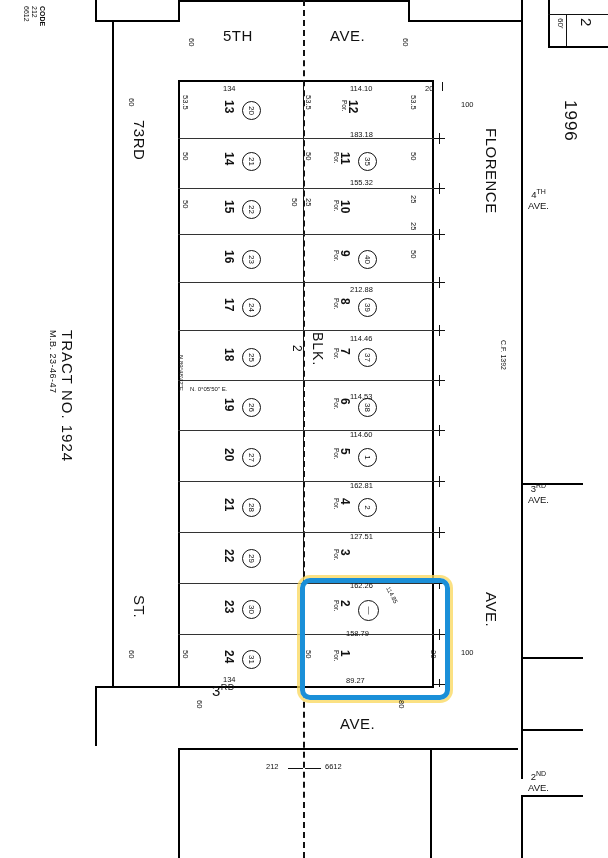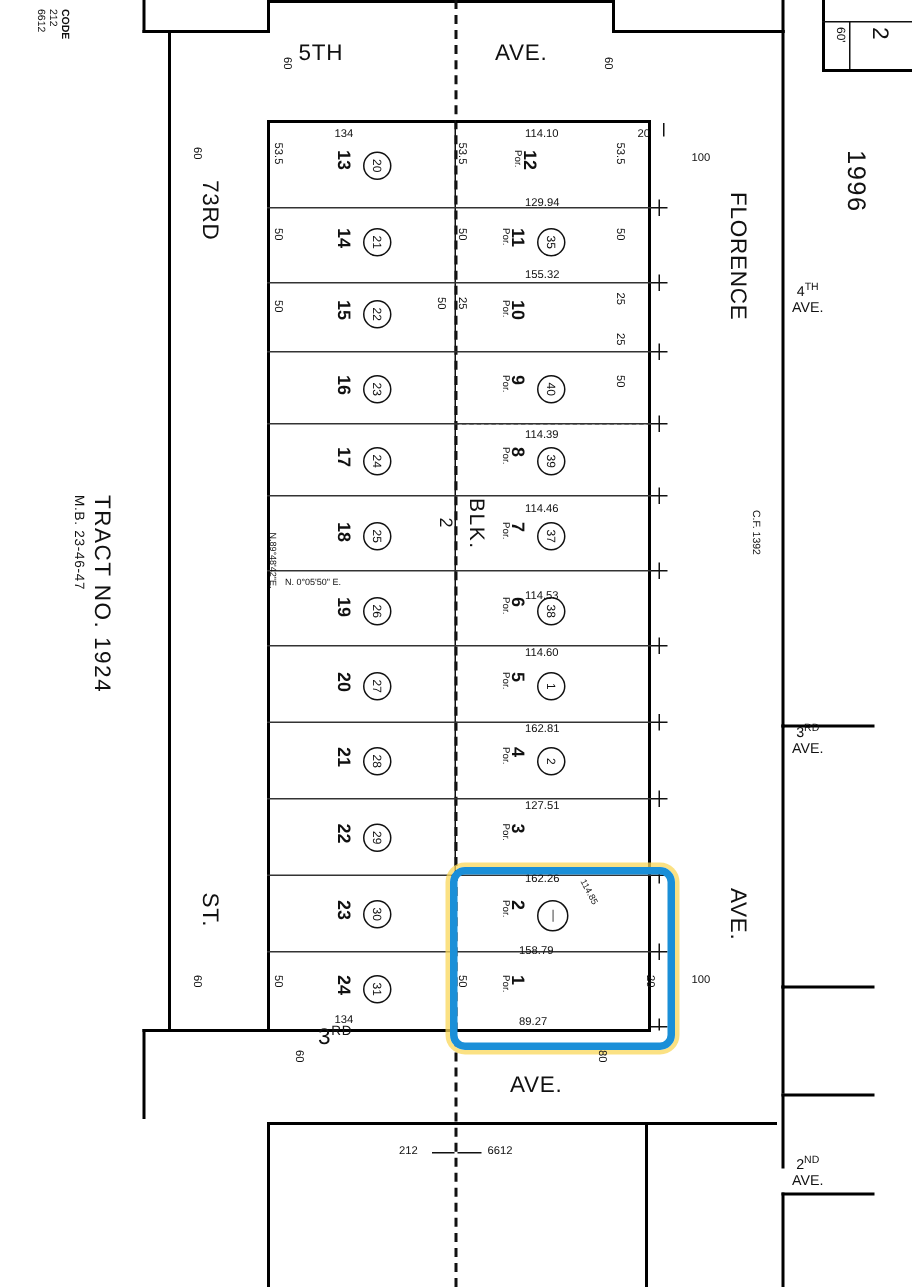--- a/index.html
+++ b/index.html
@@ -44,21 +44,21 @@
   <div class="code rot90" style="left:30px;top:6px;font-weight:normal;">6612</div>
 
   <div class="ln thick" style="left:95px;top:0;width:2px;height:22px;"></div>
   <div class="ln thick" style="left:95px;top:20px;width:85px;height:2px;"></div>
   <div class="ln thick" style="left:178px;top:0;width:2px;height:22px;"></div>
   <div class="ln thick" style="left:178px;top:0;width:232px;height:2px;"></div>
   <div class="ln thick" style="left:408px;top:0;width:2px;height:22px;"></div>
   <div class="ln thick" style="left:408px;top:20px;width:115px;height:2px;"></div>
   <div class="ln thick" style="left:521px;top:0;width:2px;height:22px;"></div>
 
-  <div class="street" style="left:199px;top:27px;">5TH</div>
+  <div class="street" style="left:223px;top:27px;">5TH</div>
   <div class="street" style="left:330px;top:27px;">AVE.</div>
   <div class="edge rot90" style="left:196px;top:38px;">60</div>
   <div class="edge rot90" style="left:410px;top:38px;">60</div>
 
   <div class="dash-v" style="left:303px;top:0;height:858px;"></div>
 
   <div class="ln thick" style="left:178px;top:80px;width:2px;height:608px;"></div>
   <div class="ln thick" style="left:432px;top:80px;width:2px;height:608px;"></div>
   <div class="ln thick" style="left:178px;top:80px;width:256px;height:1.6px;"></div>
   <div class="ln thick" style="left:178px;top:686px;width:256px;height:1.6px;"></div>
@@ -147,42 +147,42 @@
   <div class="por rot90" style="left:348px;top:100px;">Por.</div>
   <div class="lotnum rot90" style="left:360px;top:100px;">12</div>
   <div class="dim" style="left:350px;top:84px;">114.10</div>
   <div class="dim rot90" style="left:418px;top:95px;">53.5</div>
 
   <div class="por rot90" style="left:340px;top:152px;">Por.</div>
   <div class="lotnum rot90" style="left:352px;top:152px;">11</div>
   <div class="circ" style="left:358px;top:152px;width:17px;height:17px;">
       <span>35</span>
     </div>
-  <div class="dim" style="left:350px;top:130px;">129.94</div>
+  <div class="dim" style="left:350px;top:130px;">183.18</div>
   <div class="dim rot90" style="left:418px;top:152px;">50</div>
 
   <div class="por rot90" style="left:340px;top:200px;">Por.</div>
   <div class="lotnum rot90" style="left:352px;top:200px;">10</div>
   <div class="dim" style="left:350px;top:178px;">155.32</div>
   <div class="dim rot90" style="left:418px;top:195px;">25</div>
   <div class="dim rot90" style="left:418px;top:222px;">25</div>
 
   <div class="por rot90" style="left:340px;top:250px;">Por.</div>
   <div class="lotnum rot90" style="left:352px;top:250px;">9</div>
   <div class="circ" style="left:358px;top:250px;width:17px;height:17px;">
       <span>40</span>
     </div>
   <div class="dim rot90" style="left:418px;top:250px;">50</div>
 
   <div class="por rot90" style="left:340px;top:298px;">Por.</div>
   <div class="lotnum rot90" style="left:352px;top:298px;">8</div>
   <div class="circ" style="left:358px;top:298px;width:17px;height:17px;">
       <span>39</span>
     </div>
-  <div class="dim" style="left:350px;top:285px;">114.39</div>
+  <div class="dim" style="left:350px;top:285px;">212.88</div>
 
   <div class="por rot90" style="left:340px;top:348px;">Por.</div>
   <div class="lotnum rot90" style="left:352px;top:348px;">7</div>
   <div class="circ" style="left:358px;top:348px;width:17px;height:17px;">
       <span>37</span>
     </div>
   <div class="dim" style="left:350px;top:334px;">114.46</div>
 
   <div class="por rot90" style="left:340px;top:398px;">Por.</div>
   <div class="lotnum rot90" style="left:352px;top:398px;">6</div>

